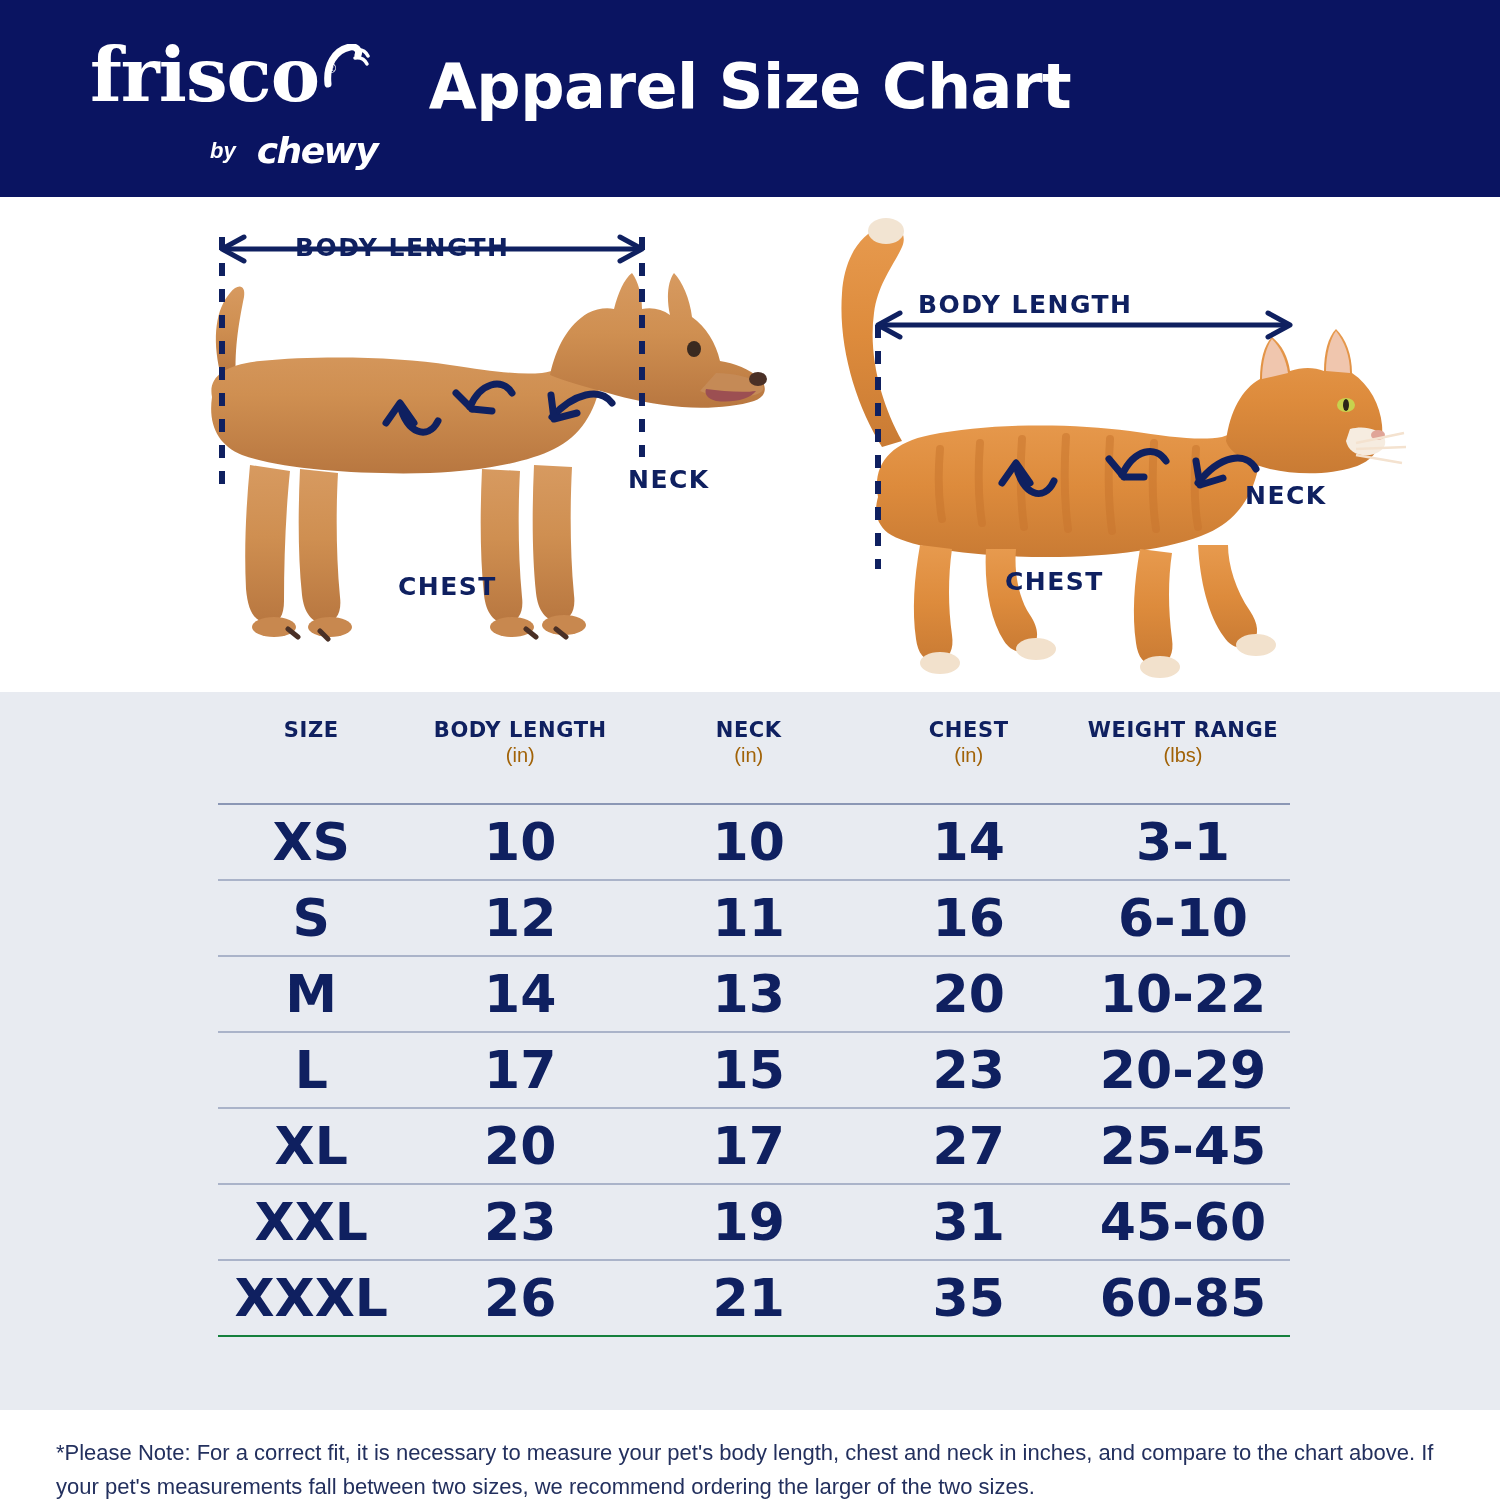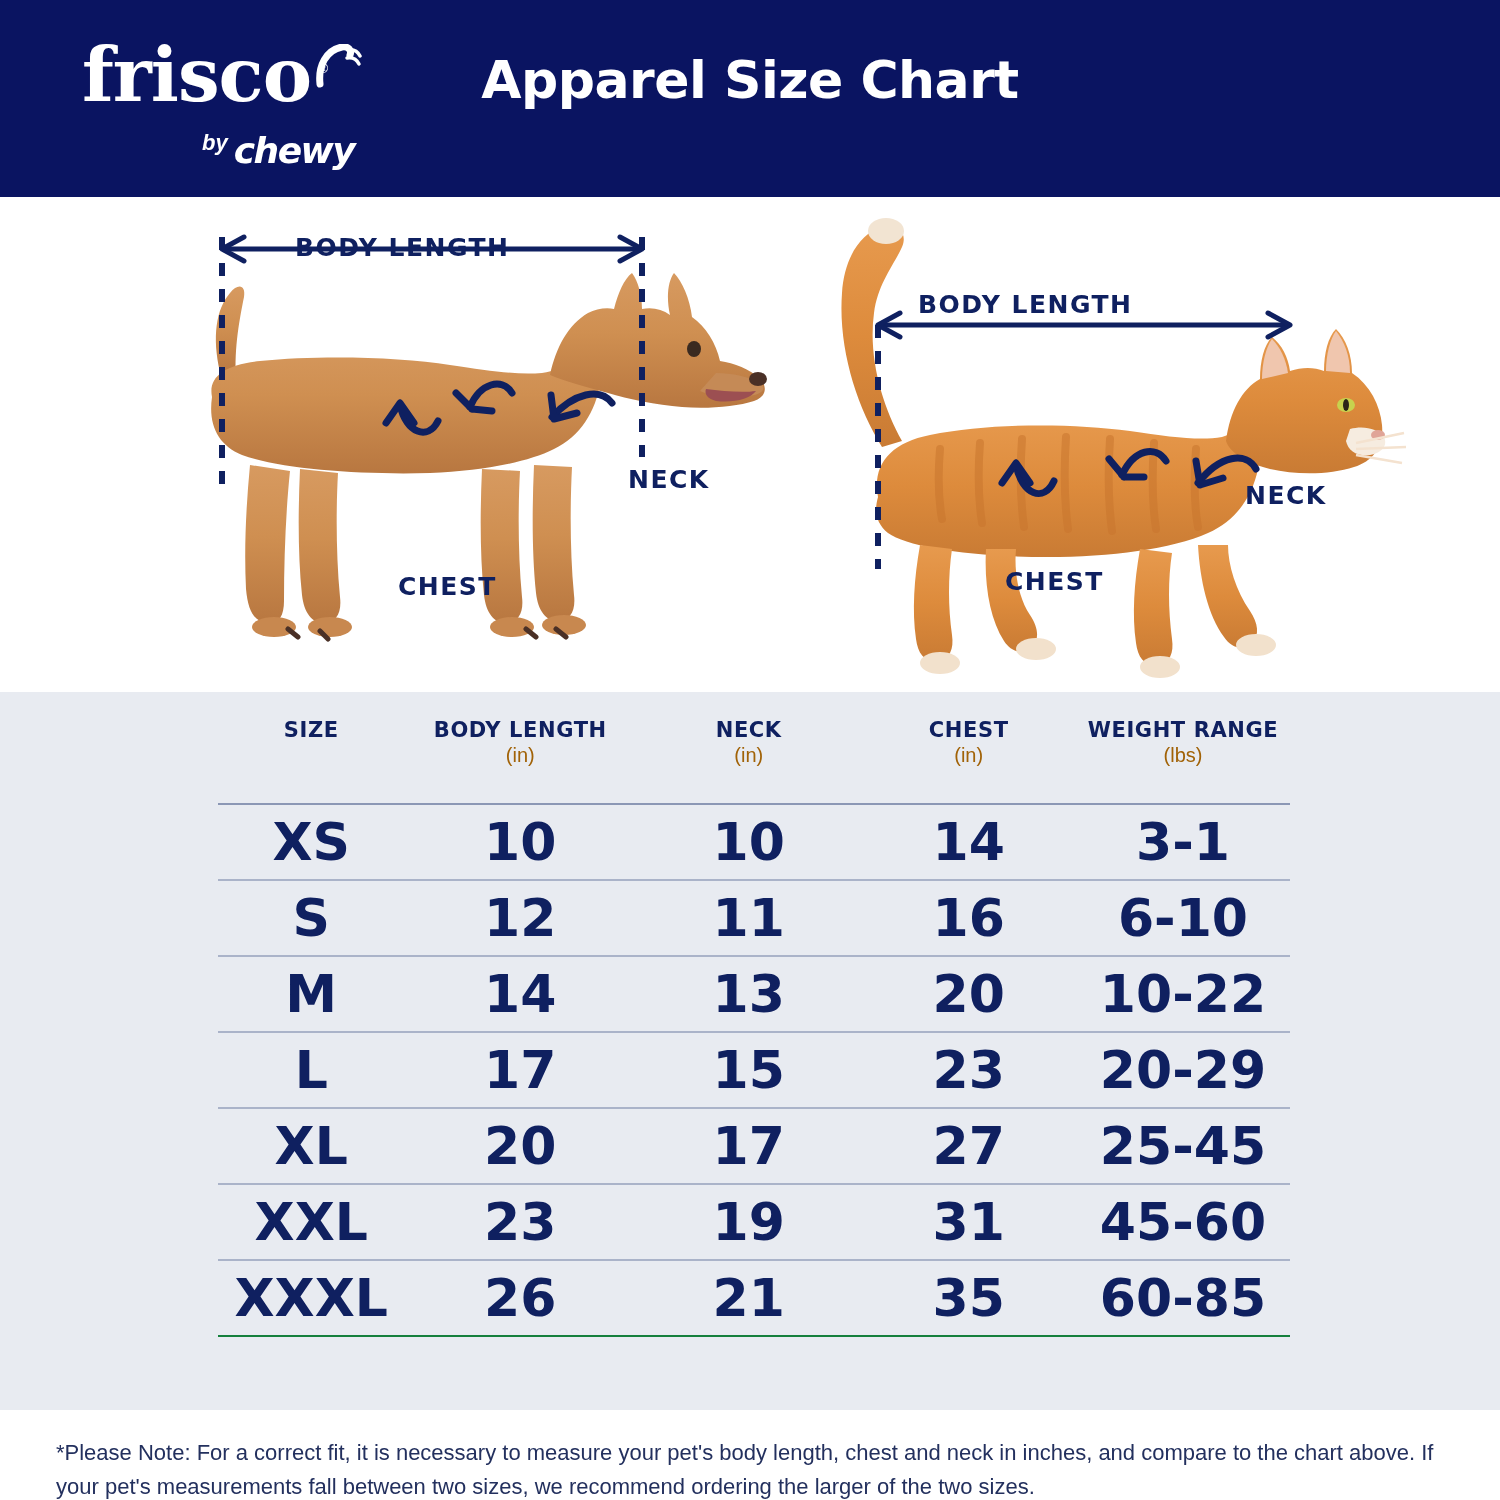--- a/index.html
+++ b/index.html
@@ -25,21 +25,21 @@
     position: absolute;
     left: 0; top: 0;
     width: 1500px;
     height: 197px;
     background: #0a1461;
     display: flex;
     align-items: center;
   }
   .logo-block {
     position: absolute;
-    left: 82px;
+    left: 90px;
     top: 38px;
     width: 300px;
     height: 125px;
   }
   .logo-word {
     font-family: "DejaVu Serif", serif;
     font-weight: 700;
     font-size: 74px;
     line-height: 74px;
     color: #ffffff;
@@ -61,22 +61,22 @@
     left: 232px;
     top: 6px;
     width: 48px;
     height: 44px;
   }
   .logo-sub {
     position: absolute;
     left: 120px;
     top: 92px;
     display: flex;
-    align-items: flex-start;
-    gap: 6px;
+    align-items: center;
+    gap: 21px;
   }
   .logo-by {
     font-family: "Liberation Sans", sans-serif;
     font-style: italic;
     font-size: 22px;
     font-weight: 700;
     color: #ffffff;
   }
   .logo-chewy {
     font-family: "DejaVu Sans", sans-serif;
@@ -86,21 +86,21 @@
     color: #ffffff;
     letter-spacing: -1.5px;
   }
   .header-title {
     position: absolute;
     left: 0;
     top: 50px;
     width: 1500px;
     text-align: center;
     font-family: "DejaVu Sans", sans-serif;
-    font-size: 52px;
+    font-size: 62px;
     font-weight: 700;
     color: #ffffff;
     letter-spacing: -0.5px;
   }
 
   
   .illus-band {
     position: absolute;
     left: 0; top: 197px;
     width: 1500px;

